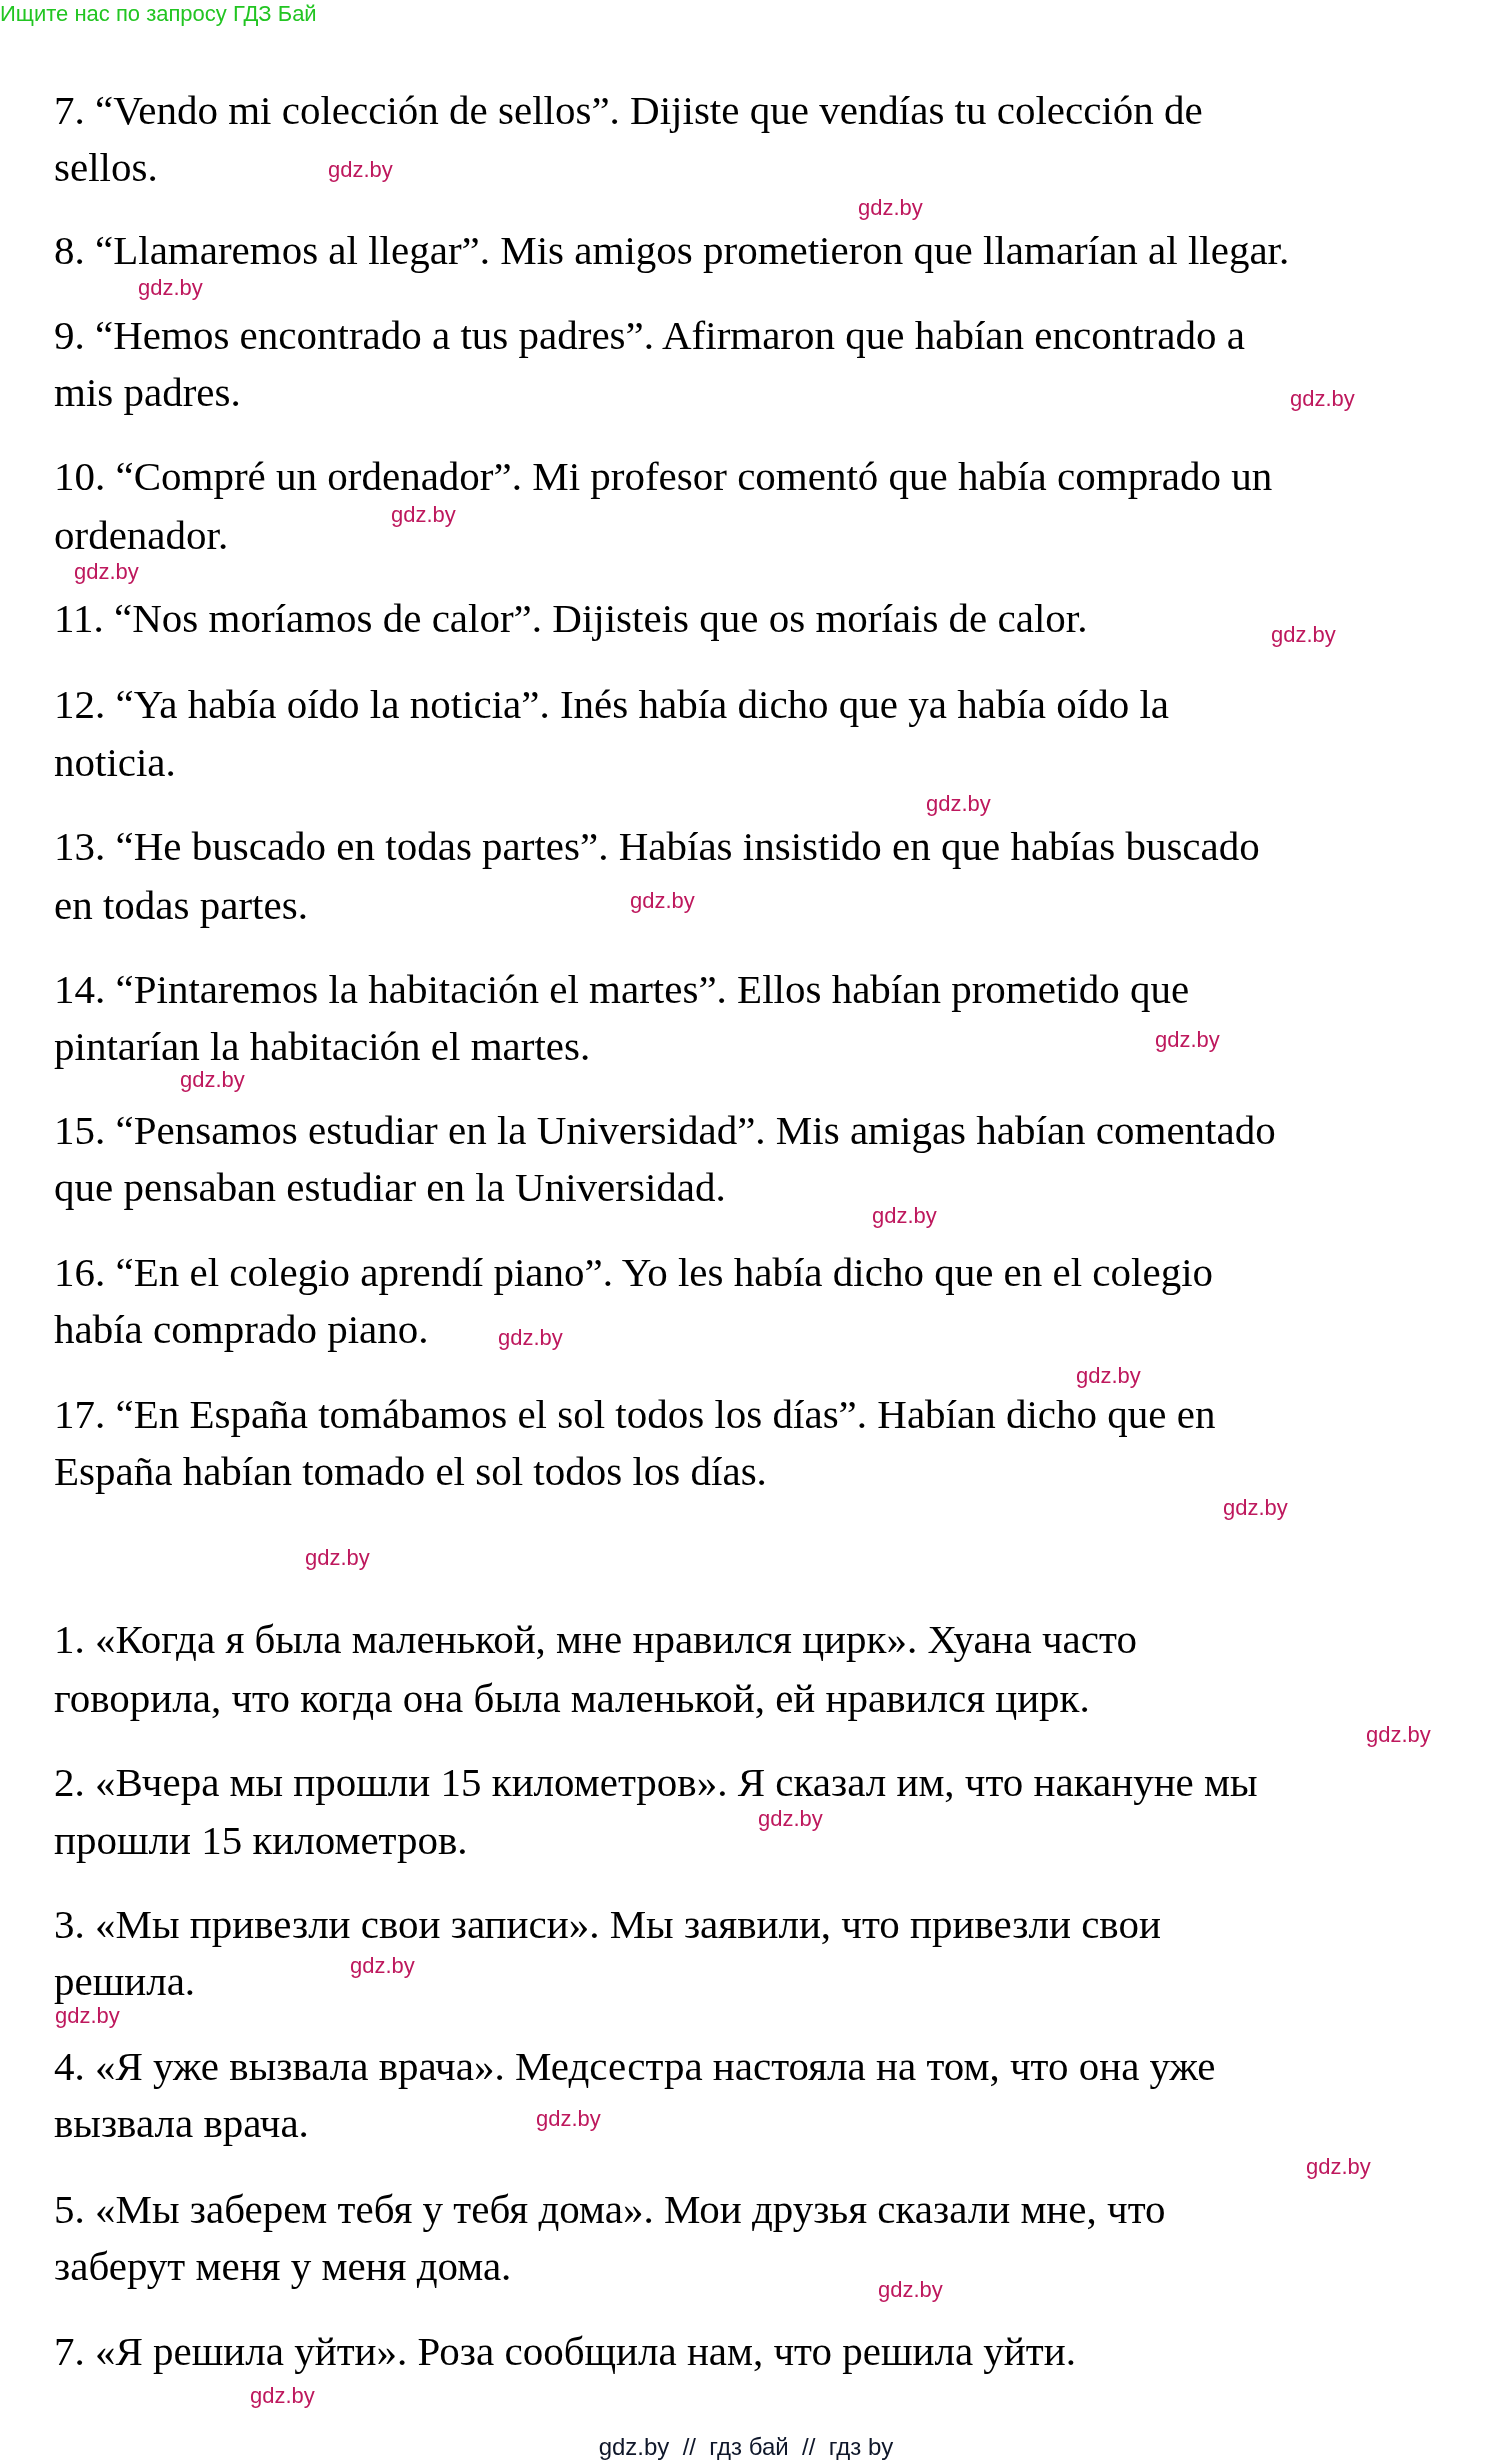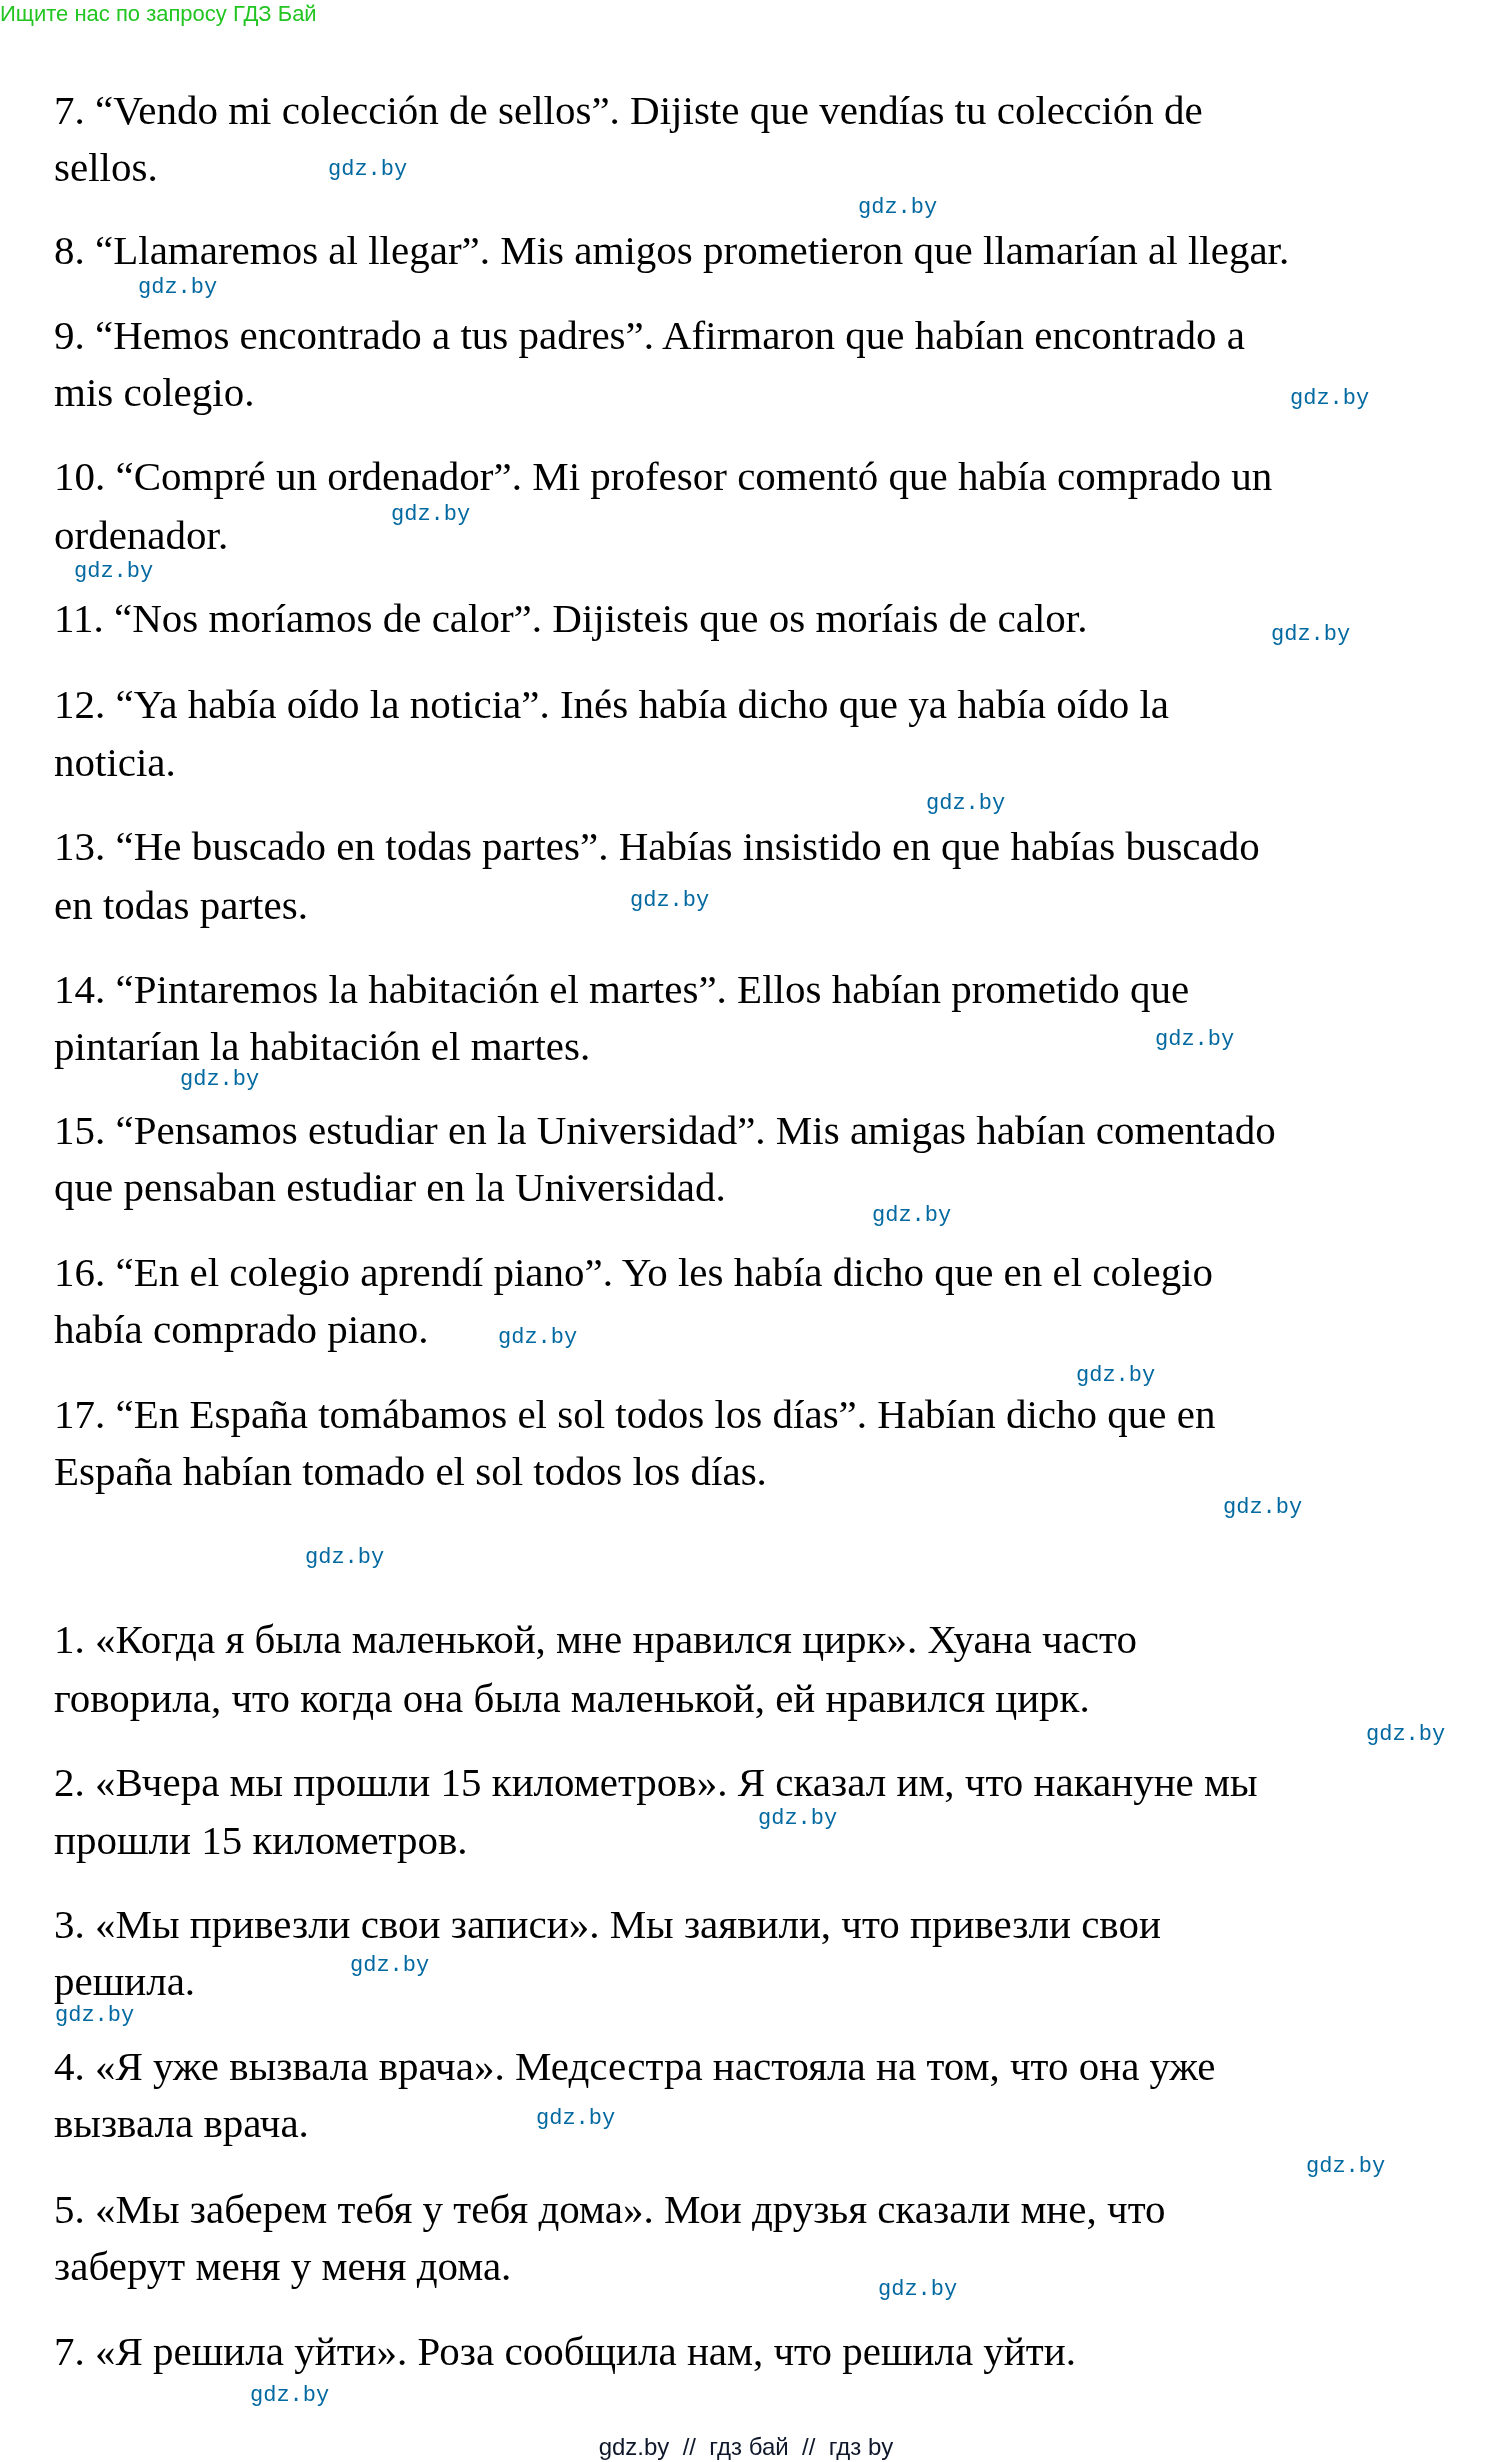--- a/index.html
+++ b/index.html
@@ -14,39 +14,39 @@
     text-align: center; font-family: "Liberation Sans", sans-serif;
     font-size: 24px; line-height: 32px; color: #0f172a; white-space: pre;
   }
   .line {
     position: absolute; left: 54px; height: 51px; line-height: 51px;
     font-family: "Liberation Serif", serif; font-size: 41px; color: #000000;
     white-space: nowrap;
   }
   .wm {
     position: absolute; height: 25px; line-height: 25px;
-    font-family: Liberation Mono, monospace; font-size: 22px; color: #0369a1;
+    font-family: Liberation Sans, sans-serif; font-size: 22px; color: #be185d;
     white-space: nowrap;
   }
 </style>
 </head>
 <body>
 
 <div class="header">Ищите нас по запросу ГДЗ Бай</div>
 
 <div class="line" style="top:85px">7. “Vendo mi colección de sellos”. Dijiste que vendías tu colección de</div>
 <div class="line" style="top:142px">sellos.</div>
 <div class="wm" style="left:328px;top:157px">gdz.by</div>
 <div class="wm" style="left:858px;top:195px">gdz.by</div>
 
 <div class="line" style="top:225px">8. “Llamaremos al llegar”. Mis amigos prometieron que llamarían al llegar.</div>
 <div class="wm" style="left:138px;top:275px">gdz.by</div>
 
 <div class="line" style="top:310px">9. “Hemos encontrado a tus padres”. Afirmaron que habían encontrado a</div>
-<div class="line" style="top:367px">mis colegio.</div>
+<div class="line" style="top:367px">mis padres.</div>
 <div class="wm" style="left:1290px;top:386px">gdz.by</div>
 
 <div class="line" style="top:451px">10. “Compré un ordenador”. Mi profesor comentó que había comprado un</div>
 <div class="wm" style="left:391px;top:502px">gdz.by</div>
 <div class="line" style="top:510px">ordenador.</div>
 <div class="wm" style="left:74px;top:559px">gdz.by</div>
 
 <div class="line" style="top:593px">11. “Nos moríamos de calor”. Dijisteis que os moríais de calor.</div>
 <div class="wm" style="left:1271px;top:622px">gdz.by</div>
 

